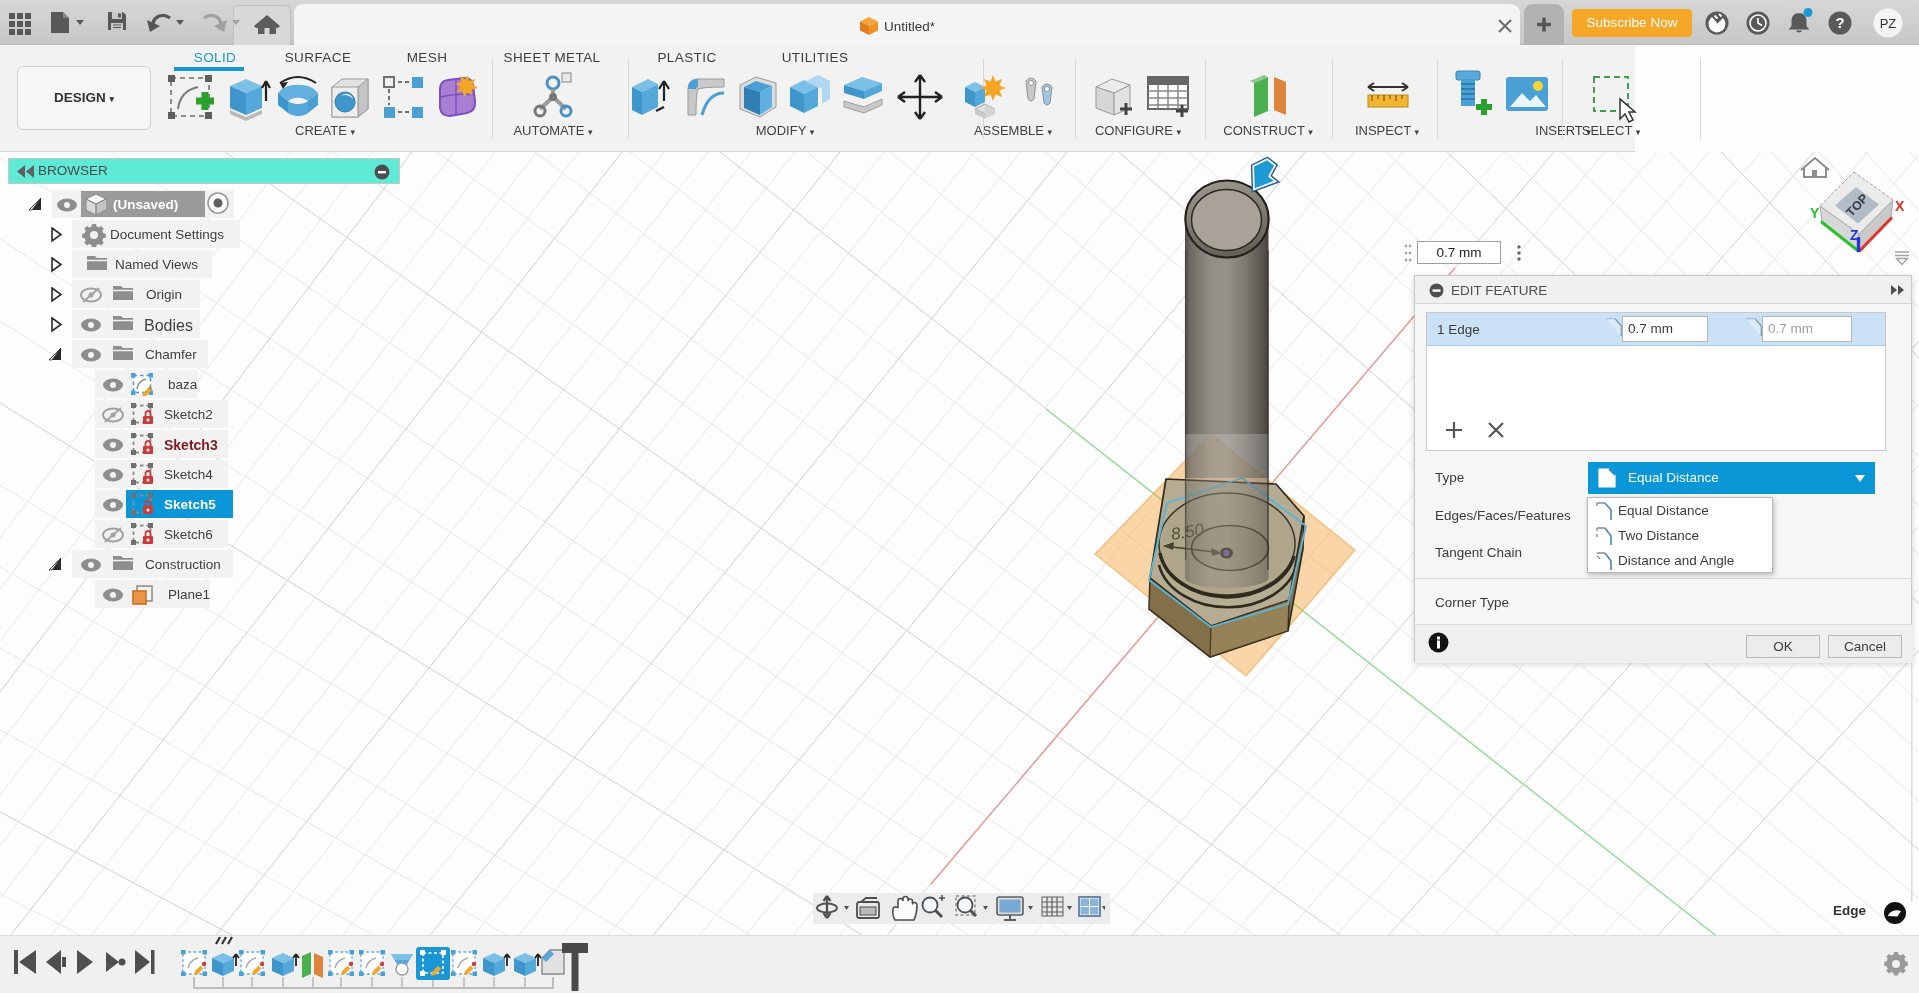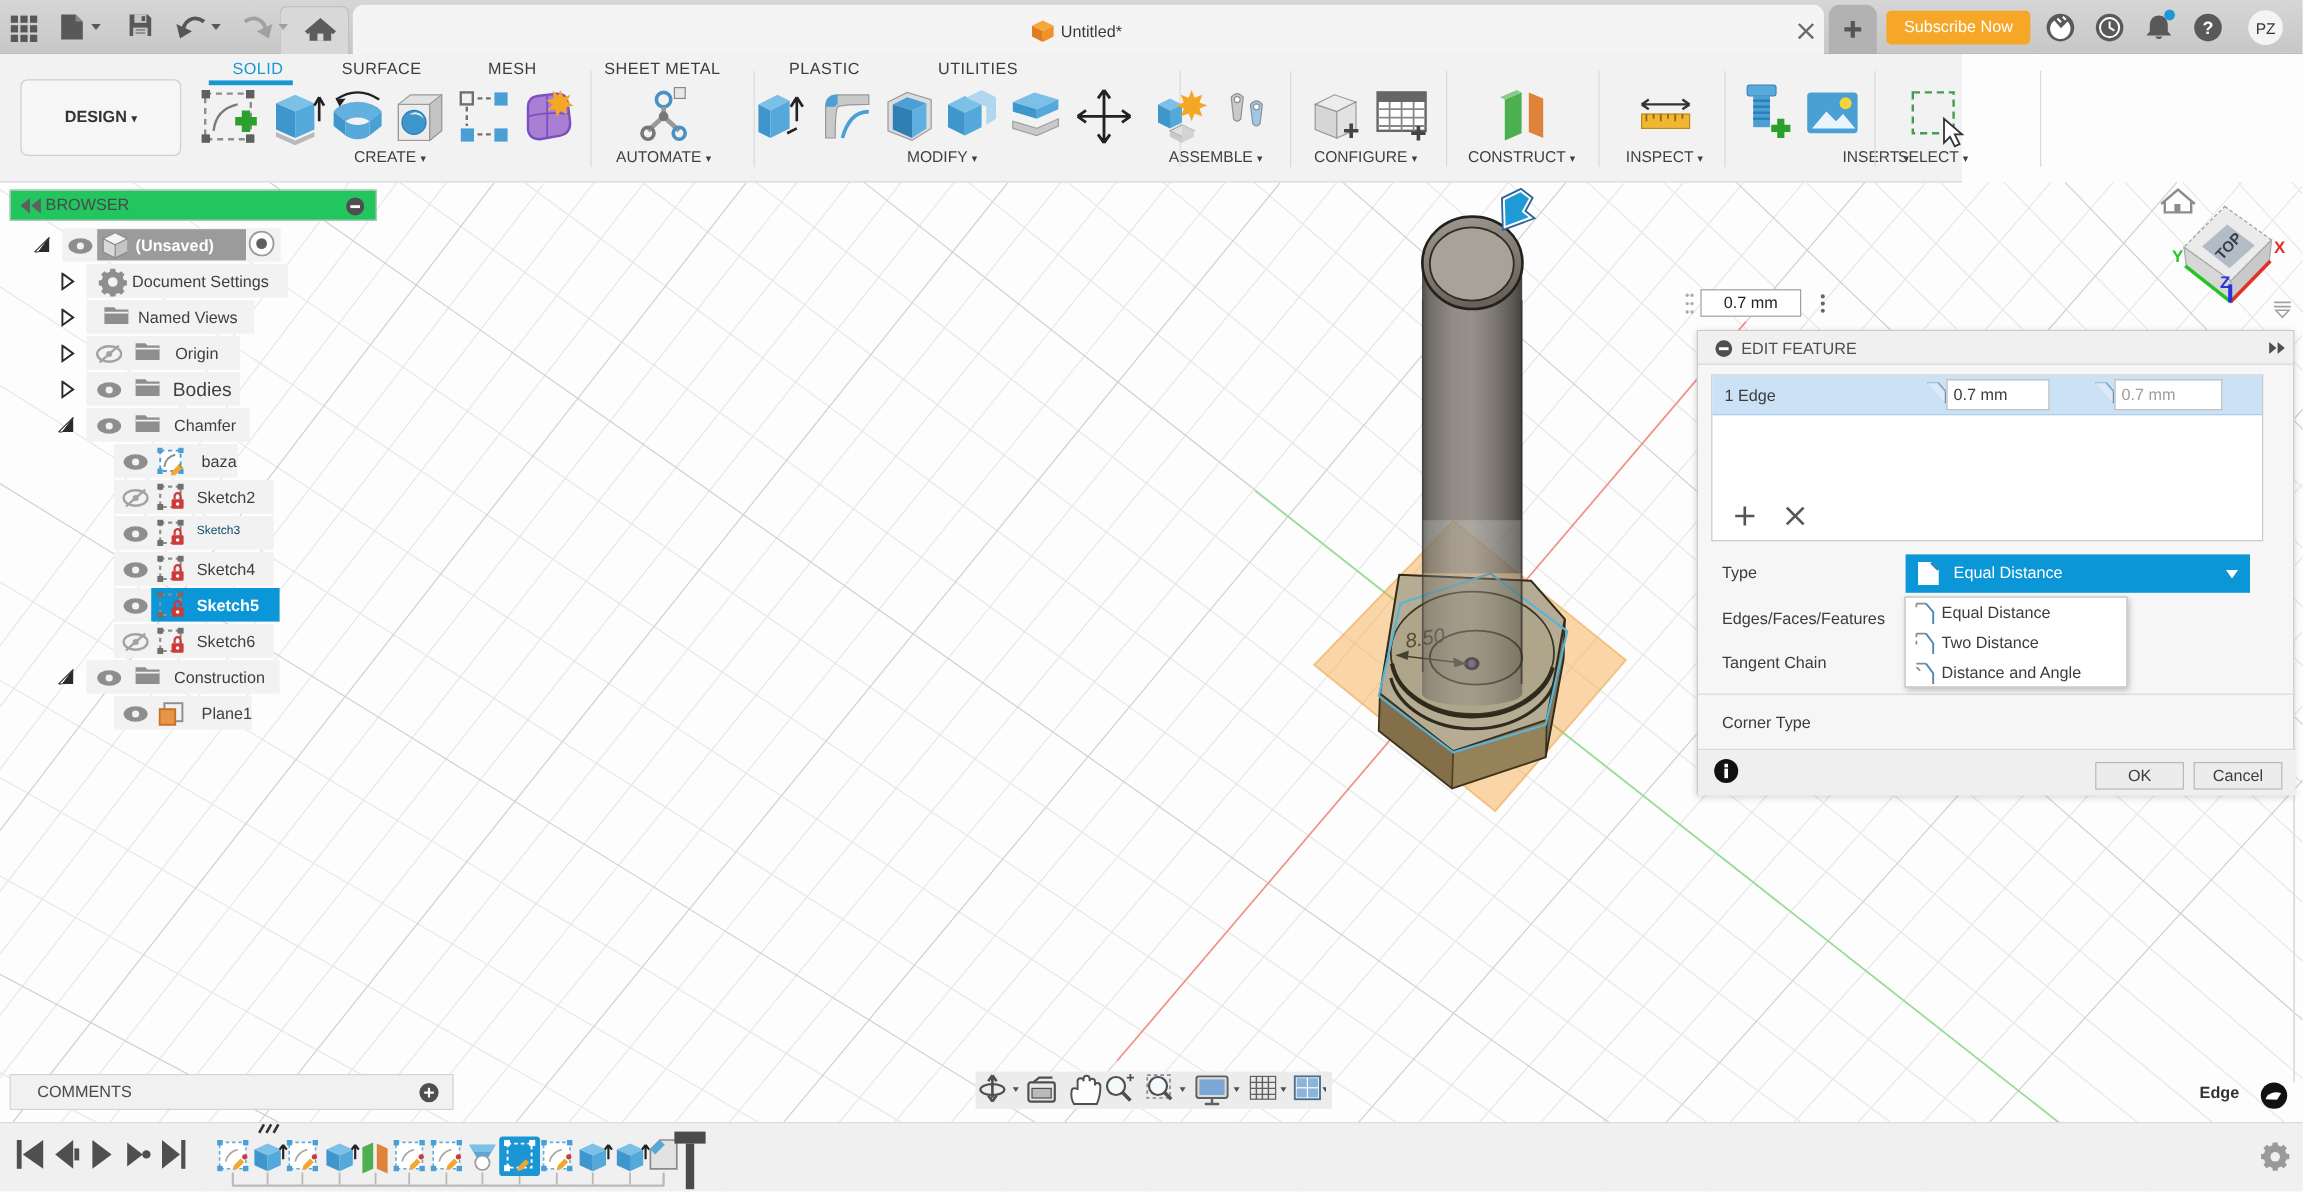--- a/index.html
+++ b/index.html
@@ -11,21 +11,21 @@
 #plustab{position:absolute;left:1524px;top:4px;width:40px;height:41px;background:#b2b2b2;border-radius:9px 9px 0 0}
 #homebtn{position:absolute;left:233px;top:5px;width:58px;height:40px;background:#d8d8d8;border:1px solid #c0c0c0;border-bottom:none;border-radius:6px 6px 0 0}
 #subscribe{position:absolute;left:1572px;top:9px;width:120px;height:28px;background:#f7a728;border-radius:4px;color:#fff;font-size:13.5px;text-align:center;line-height:28px}
 
 #ribbon{position:absolute;left:0;top:45px;width:1635px;height:107px;background:#f2f2f2;border-bottom:1px solid #d8d8d8}
 .rtab{position:absolute;top:5px;font-size:13.5px;color:#3d3d3d;letter-spacing:.4px}
 .grplabel{position:absolute;top:78px;font-size:13px;color:#3f3f3f;white-space:nowrap}
 .gsep{position:absolute;top:14px;width:1px;height:80px;background:#d9d9d9}
 #designbtn{position:absolute;left:17px;top:21px;width:134px;height:64px;background:#f6f6f6;border:1px solid #cfcfcf;border-radius:6px;font-size:13.5px;font-weight:bold;color:#333;text-align:center;line-height:62px}
 
-#browserhead{position:absolute;left:8px;top:158px;width:306px;height:26px;background:#22c55e;border:1px solid #c6c6c6;font-size:13.5px;color:#4a4a4a;line-height:24px}
+#browserhead{position:absolute;left:8px;top:158px;width:392px;height:26px;background:#5eead4;border:1px solid #c6c6c6;font-size:13.5px;color:#4a4a4a;line-height:24px}
 
 #dlg{position:absolute;left:1414px;top:275px;width:498px;height:387px;background:#f6f6f6;border:1px solid #c9c9c9;box-shadow:0 2px 6px rgba(0,0,0,.18);font-size:13.5px;color:#3c3c3c}
 #dlghead{position:absolute;left:0;top:0;width:100%;height:28px;background:#f0f0f0;border-bottom:1px solid #d6d6d6}
 #dtable{position:absolute;left:11px;top:36px;width:460px;height:139px;background:#fff;border:1px solid #c9c9c9}
 #dhrow{position:absolute;left:0;top:0;width:100%;height:33px;background:#cbe2f6;border-bottom:1px solid #aacdee}
 .cell{position:absolute;top:3px;height:26px;background:#fff;border:1px solid #b5b5b5;font-size:13.5px;line-height:24px;padding-left:5px}
 #typedd{position:absolute;left:173px;top:186px;width:287px;height:32px;background:#0a96d7;color:#fff;line-height:32px}
 #ddmenu{position:absolute;left:1587px;top:497px;width:186px;height:76px;background:#fff;border:1px solid #b9b9b9;box-shadow:1px 2px 5px rgba(0,0,0,.25);z-index:60}
 .mitem{position:absolute;left:0;width:100%;height:25px;line-height:25px;font-size:13.5px;color:#3c3c3c}
 #ctdd{position:absolute;left:173px;top:311px;width:287px;height:32px;background:#fdfdfd;border:1px solid #b5b5b5;line-height:30px}
@@ -539,21 +539,21 @@
     </svg>
     <div class="abs" style="left:95px;top:400px;width:133px;height:28px;background:#f2f2f2"></div>
     <div class="abs" style="left:164px;top:407px;font-size:13.5px;font-weight:normal;color:#3f3f3f">Sketch2</div>
     <svg class="abs" style="left:102px;top:407px" width="22" height="16">
       <use href="#eyesl"></use>
     </svg>
     <svg class="abs" style="left:131px;top:403px" width="23" height="23">
       <use href="#sklock"></use>
     </svg>
     <div class="abs" style="left:95px;top:430px;width:133px;height:28px;background:#f2f2f2"></div>
-    <div class="abs" style="left:164px;top:437px;font-size:10px;font-weight:normal;color:#0c4a6e">Sketch3</div>
+    <div class="abs" style="left:164px;top:437px;font-size:14px;font-weight:bold;color:#7f1d1d">Sketch3</div>
     <svg class="abs" style="left:102px;top:437px" width="22" height="16">
       <use href="#eye"></use>
     </svg>
     <svg class="abs" style="left:131px;top:433px" width="23" height="23">
       <use href="#sklock"></use>
     </svg>
     <div class="abs" style="left:95px;top:460px;width:133px;height:28px;background:#f2f2f2"></div>
     <div class="abs" style="left:164px;top:467px;font-size:13.5px;font-weight:normal;color:#3f3f3f">Sketch4</div>
     <svg class="abs" style="left:102px;top:467px" width="22" height="16">
       <use href="#eye"></use>
@@ -590,25 +590,20 @@
       <use href="#folder"></use>
     </svg>
     <div class="abs" style="left:95px;top:580px;width:115px;height:28px;background:#f2f2f2"></div>
     <div class="abs" style="left:168px;top:587px;font-size:13.5px;font-weight:normal;color:#3f3f3f">Plane1</div>
     <svg class="abs" style="left:102px;top:587px" width="22" height="16">
       <use href="#eye"></use>
     </svg>
     <svg class="abs" style="left:132px;top:584px" width="22" height="22">
       <use href="#planeic"></use>
     </svg>
-<div id="comments"><span style="margin-left:22px">COMMENTS</span>
-<svg class="abs" style="right:11px;top:6px" width="17" height="17">
-        <circle cx="8.5" cy="8.5" r="8" fill="#4f4f4f"></circle>
-        <path d="M4.5 8.5 h8 M8.5 4.5 v8" stroke="#fff" stroke-width="1.8"></path>
-      </svg></div>
 <div id="navbar">
       <svg class="abs" style="left:0;top:0" width="292" height="31" viewBox="0 0 292 31">
 <g stroke="#4f4f4f" fill="none" stroke-width="1.8">
 <path d="M14 3 V22 M14 3 l-3.5 5 M14 3 l3.5 5" stroke-width="2.2"></path>
           <path d="M14 25 l-3.5 -5 M14 25 l3.5 -5" stroke-width="2.2"></path>
           <ellipse cx="14" cy="15" rx="10" ry="4.5"></ellipse>
 </g>
 <path d="M31 13 l5 0 -2.5 4 z" fill="#4f4f4f"></path>
 <g transform="translate(44,5)">
           <rect x="0" y="4" width="22" height="16" rx="2" fill="#e8e8e8" stroke="#4f4f4f" stroke-width="1.8"></rect>

